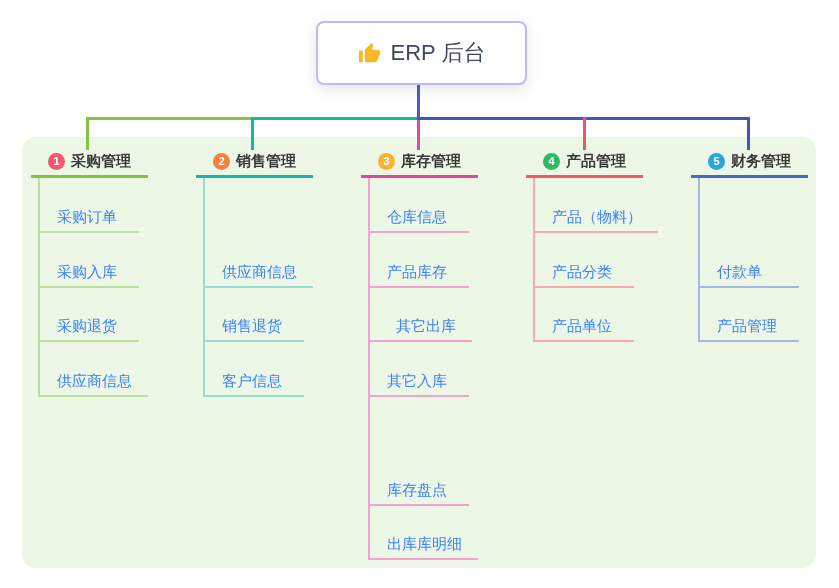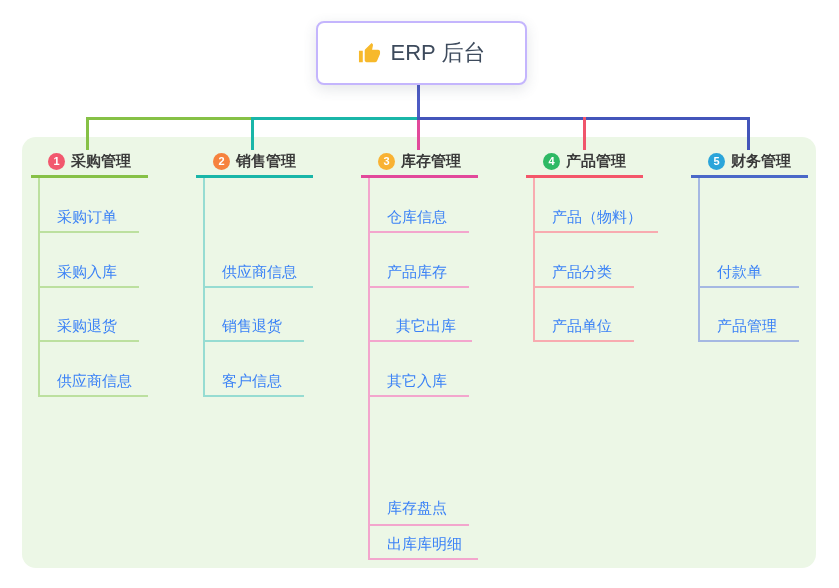--- a/index.html
+++ b/index.html
@@ -87,21 +87,21 @@
 <div class="branch" style="left: 361px; --line: #e2499b; --child: #f3a6cd; --badge: #f9b233;">
   <div class="branch-heading">
     <span class="badge">3</span>
     <span>库存管理</span>
   </div>
   <div class="trunk" style="height:382px;"></div>
   <div class="child-node" style="top:72px;">仓库信息</div>
   <div class="child-node" style="top:127px;">产品库存</div>
   <div class="child-node" style="top:181px;padding-left:28px;">其它出库</div>
   <div class="child-node" style="top:236px;">其它入库</div>
-  <div class="child-node" style="top:365px;font-family:Liberation Mono, monospace;">库存盘点</div>
+  <div class="child-node" style="top:345px;">库存盘点</div>
   <div class="child-node" style="top:399px;">出库库明细</div>
 </div>
 
 <div class="branch" style="left: 526px; --line: #f4566a; --child: #f8abb0; --badge: #2eb964;">
   <div class="branch-heading">
     <span class="badge">4</span>
     <span>产品管理</span>
   </div>
   <div class="trunk" style="height:164px;"></div>
   <div class="child-node" style="top:72px;">产品（物料）</div>

